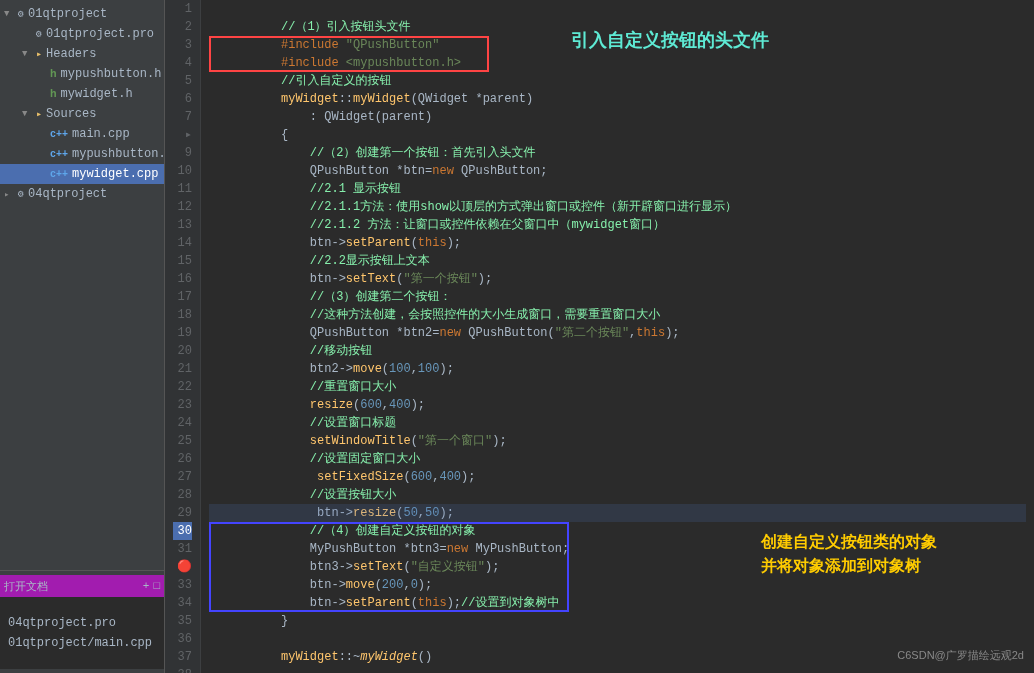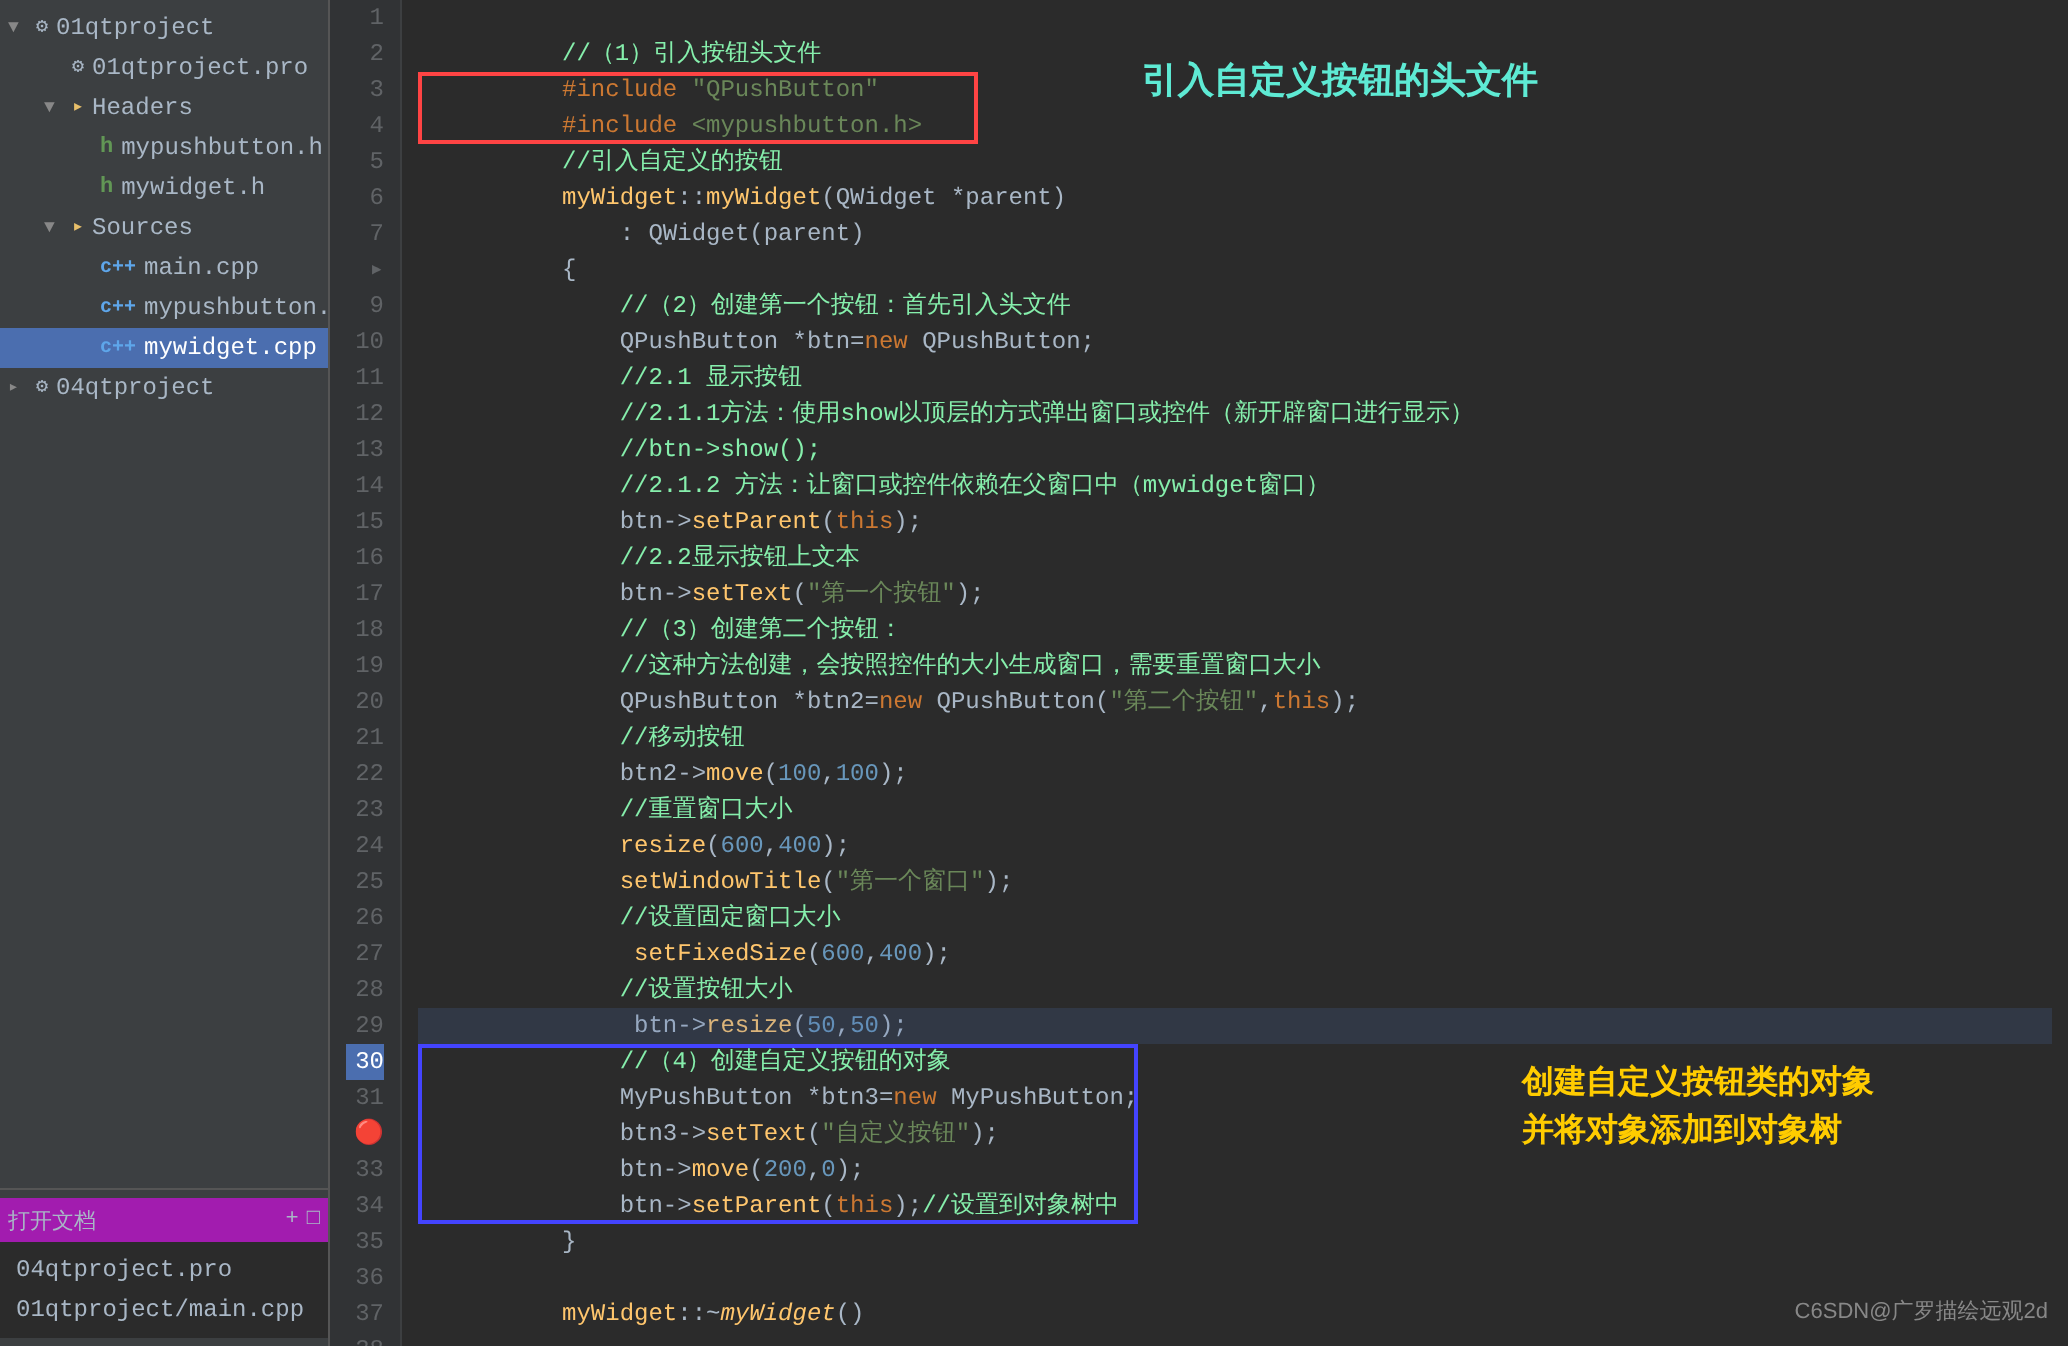--- a/index.html
+++ b/index.html
@@ -51,21 +51,21 @@
       display: flex;
       align-items: center;
       padding: 2px 4px;
       font-size: 11px;
       color: #a9b7c6;
       background: #a21caf;
       height: 22px;
     }
     .sidebar-bottom-items {
       background: #2b2b2b;
-      padding: 4px 0;
+      padding: 16px 0;
     }
     .sidebar-bottom-item {
       display: flex;
       align-items: center;
       padding: 2px 8px;
       font-size: 12px;
       color: #a9b7c6;
       cursor: pointer;
       height: 20px;
     }
@@ -337,23 +337,20 @@
         </div>
 
         <div class="code-line">
           <span class="c-comment">    //2.1 显示按钮</span>
         </div>
 
         <div class="code-line">
           <span class="c-comment">    //2.1.1方法：使用show以顶层的方式弹出窗口或控件（新开辟窗口进行显示）</span>
         </div>
 
-        <div class="code-line">
-          <span class="c-comment">    //btn-&gt;show();</span>
-        </div>
 
         <div class="code-line">
           <span class="c-comment">    //2.1.2 方法：让窗口或控件依赖在父窗口中（mywidget窗口）</span>
         </div>
 
         <div class="code-line">
           <span class="c-normal">    btn-&gt;</span><span class="c-function">setParent</span><span class="c-normal">(</span><span class="c-keyword">this</span><span class="c-normal">);</span>
         </div>
 
         <div class="code-line">
@@ -385,20 +382,23 @@
         </div>
 
         <div class="code-line">
           <span class="c-comment">    //重置窗口大小</span>
         </div>
 
         <div class="code-line">
           <span class="c-normal">    </span><span class="c-function">resize</span><span class="c-normal">(</span><span class="c-number">600</span><span class="c-normal">,</span><span class="c-number">400</span><span class="c-normal">);</span>
         </div>
 
+        <div class="code-line">
+          <span class="c-comment">    //设置窗口标题</span>
+        </div>
 
         <div class="code-line">
           <span class="c-normal">    </span><span class="c-function">setWindowTitle</span><span class="c-normal">(</span><span class="c-string">"第一个窗口"</span><span class="c-normal">);</span>
         </div>
 
         <div class="code-line">
           <span class="c-comment">    //设置固定窗口大小</span>
         </div>
 
         <div class="code-line">

